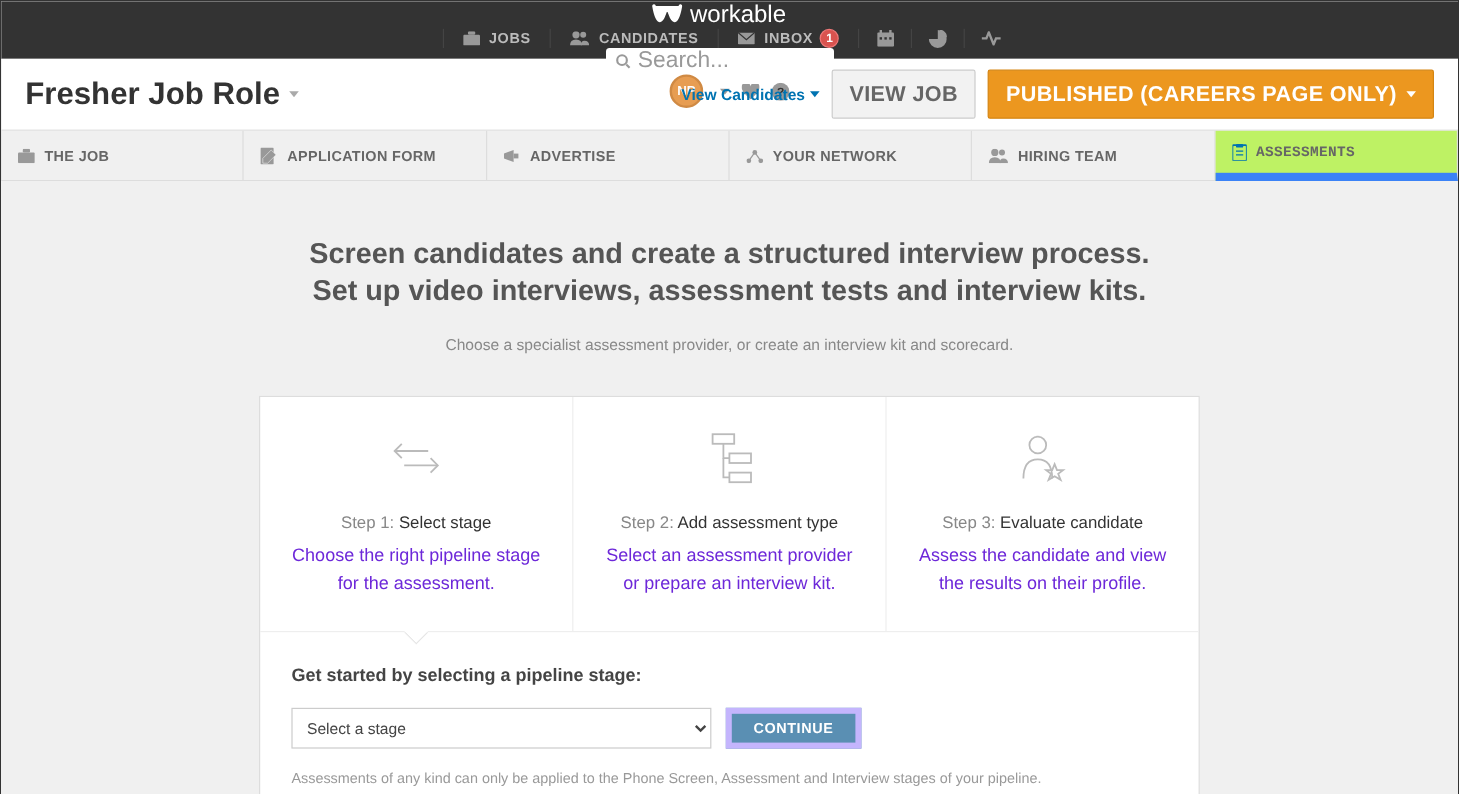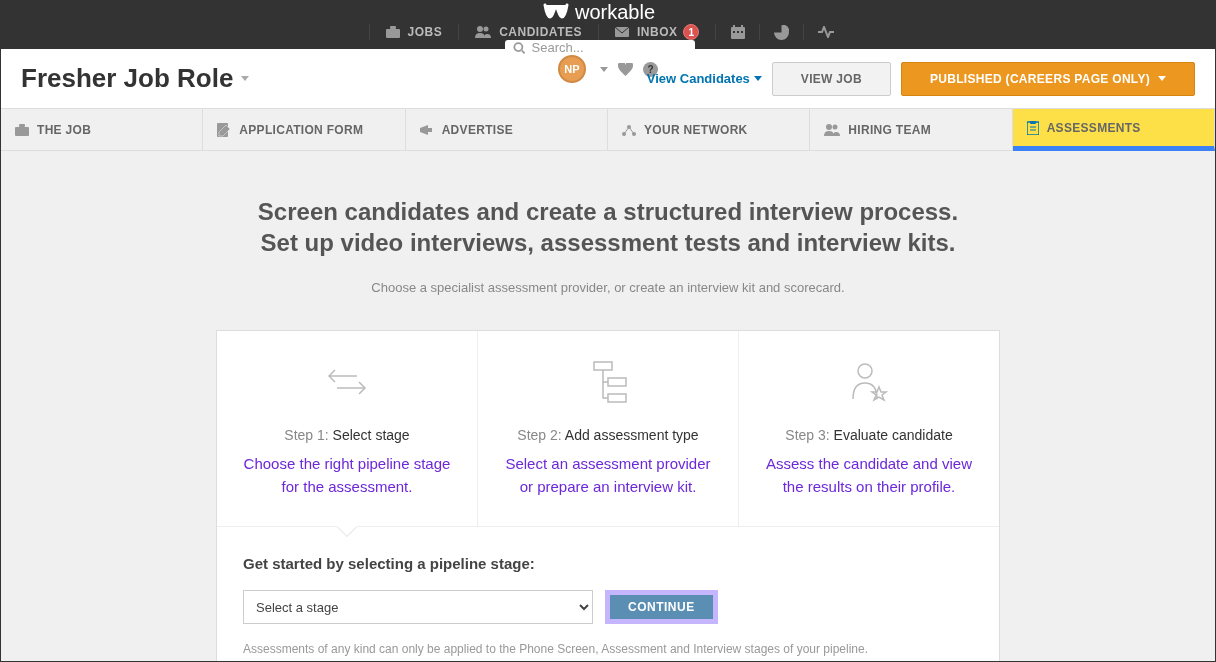--- a/index.html
+++ b/index.html
@@ -7,37 +7,37 @@
 .topbar { background: #333; height: 48px; display: flex; align-items: center; padding: 0 12px; color: #ccc; flex-direction: column; }
 .logo { display: flex; align-items: center; font-size: 20px; font-weight: 400; color: #fff; margin-right: 18px; }
 .logo svg { margin-right: 6px; }
 .topnav { display: flex; align-items: stretch; height: 48px; }
 .topnav-item { display: flex; align-items: center; padding: 0 16px; font-size: 12px; font-weight: 600; color: #bbb; letter-spacing: 0.5px; border-left: 1px solid #444; cursor:pointer;}
 .topnav-item .ic { margin-right: 8px; fill: #999; }
 .badge { background: #d9534f; color: #fff; border-radius: 50%; width: 16px; height: 16px; font-size: 10px; display: inline-flex; align-items: center; justify-content: center; margin-left: 6px; font-weight: bold; border:1px solid #e77; }
 .topnav-icononly { display: flex; align-items: center; justify-content:center; width:44px; border-left: 1px solid #444; cursor:pointer;}
 .spacer { flex: 1; }
 .search-box { background: #fff; border-radius: 3px; display: flex; align-items: center; width: 190px; height: 30px; padding: 0 8px; margin-right: 16px;}
-.search-box input { border: none; outline: none; font-size: 13px; width: 100%; color:#555;}
+.search-box input { border: none; outline: none; font-size: 19px; width: 100%; color:#555;}
 .search-box input::placeholder { color: #999; }
 .avatar { width: 28px; height: 28px; border-radius: 50%; background: #e79d52; color: #fff; font-size: 11px; font-weight: 600; display: flex; align-items: center; justify-content: center; margin-right: 4px; border:2px solid #d08a44;}
 .top-right-icons { display:flex; align-items:center; gap:10px; color:#999;}
 
 .subheader { background: #fff; height: 60px; display: flex; align-items: center; padding: 0 20px; border-bottom: 1px solid #ddd;}
 .job-title { font-size: 26px; font-weight: 700; color: #333; display: flex; align-items: center; }
 .job-title .caret { margin-left: 8px; }
 .sub-actions { margin-left: auto; display: flex; align-items: center; gap: 10px;}
 .link-primary { color: #0073b1; font-size: 13px; font-weight: 700; cursor:pointer; display:flex; align-items:center;}
-.btn { font-size: 12px; font-weight: 700; padding: 9px 28px; border-radius: 2px; cursor: pointer; letter-spacing: 0.3px;}
+.btn { font-size: 18px; font-weight: 700; padding: 9px 14px; border-radius: 2px; cursor: pointer; letter-spacing: 0.3px;}
 .btn-secondary { background: #f2f2f2; border: 1px solid #ccc; color: #666;}
 .btn-primary { background: #ec971f; border: 1px solid #d58512; color: #fff; display:flex; align-items:center;}
 
 .tabs { background: #f0f0f0; height: 42px; display: flex; border-bottom: 1px solid #ddd;}
 .tab { flex:1; display: flex; align-items: center; padding: 0 14px; font-size: 12px; font-weight: 600; color: #666; border-right: 1px solid #ddd; cursor:pointer; letter-spacing:0.3px;}
-.tab.active { background: #fde047; border-bottom: 5px solid #3b82f6; margin-bottom:-1px;}
+.tab.active { background: #bef264; border-bottom: 7px solid #3b82f6; margin-bottom:-1px;font-family:Liberation Mono, monospace;}
 .tab .ic { margin-right: 8px; fill: #999;}
 .tab.active .ic { fill: #0073b1;}
 
 .content { background: #f0f0f0; padding: 45px 0 20px; text-align:center; height: calc(662px - 48px - 60px - 42px - 2px); overflow:auto;}
 .hero-h { font-size: 24px; font-weight: 700; color: #555; line-height: 1.3;}
 .hero-sub { font-size: 13px; color: #888; margin-top: 22px;}
 
 .steps-card { width: 784px; margin: 35px auto 0; background: #fff; border: 1px solid #ddd; text-align:left;}
 .steps-row { display: flex; }
 .step { flex:1; padding: 24px 20px 28px; text-align: center; border-right: 1px solid #eee;}

